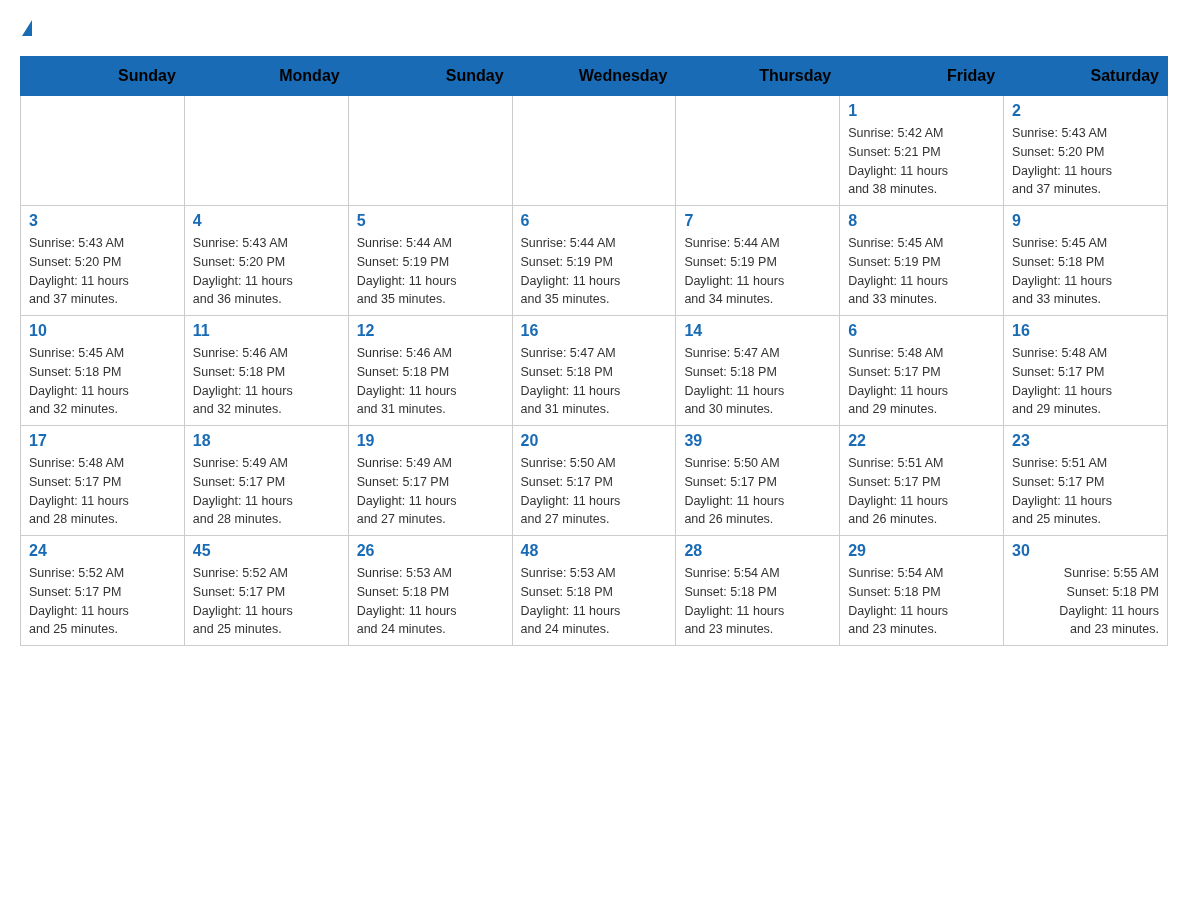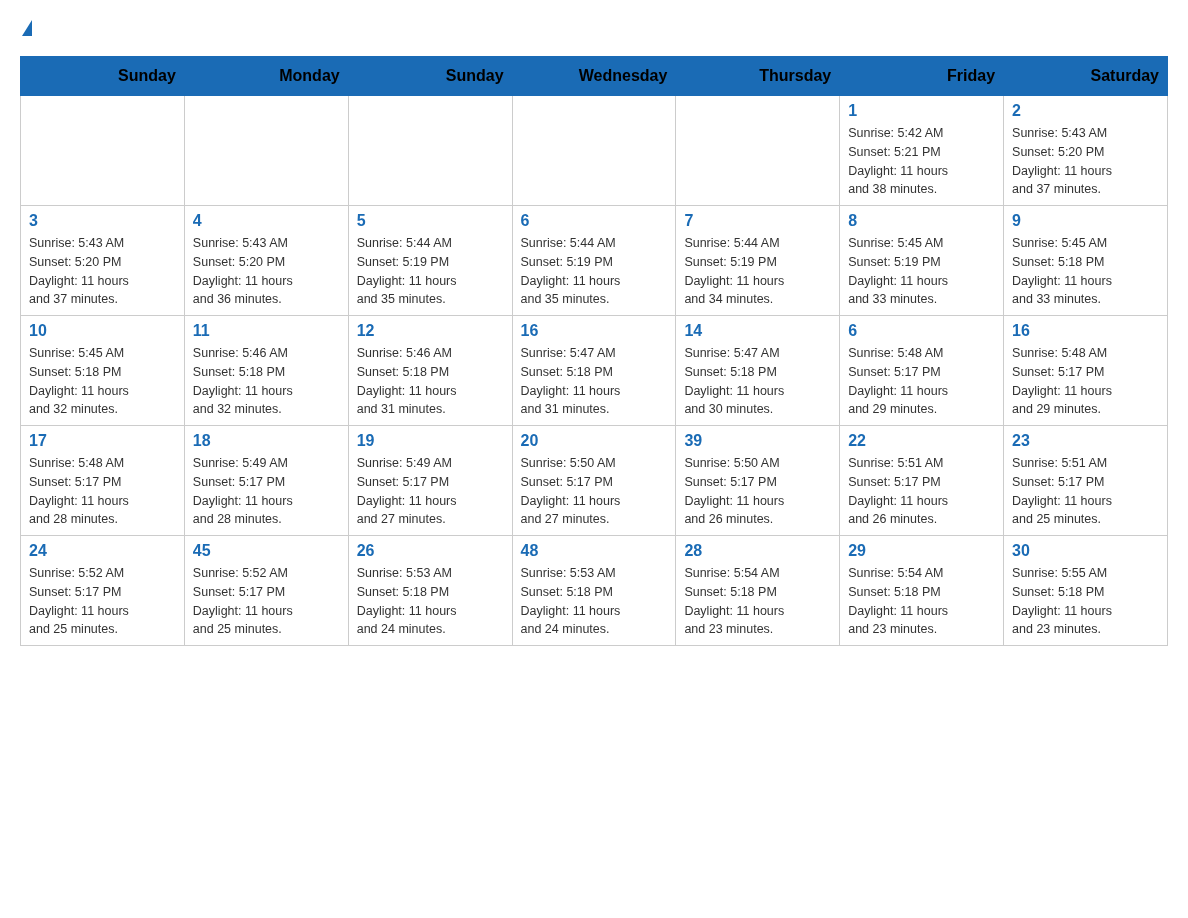--- a/index.html
+++ b/index.html
@@ -344,20 +344,20 @@
         </td>
         <td>
           <span class="day-num">29</span>
           <div class="day-info" style="white-space: pre-line;">Sunrise: 5:54 AM
 Sunset: 5:18 PM
 Daylight: 11 hours
 and 23 minutes.</div>
         </td>
         <td>
           <span class="day-num">30</span>
-          <div class="day-info" style="white-space: pre-line;">Sunrise: 5:55 AM
+          <div class="day-info" style="white-space: pre-line; text-align: right;">Sunrise: 5:55 AM
 Sunset: 5:18 PM
 Daylight: 11 hours
 and 23 minutes.</div>
         </td>
       </tr>
     </tbody>
 </table>
 
 </body></html>

